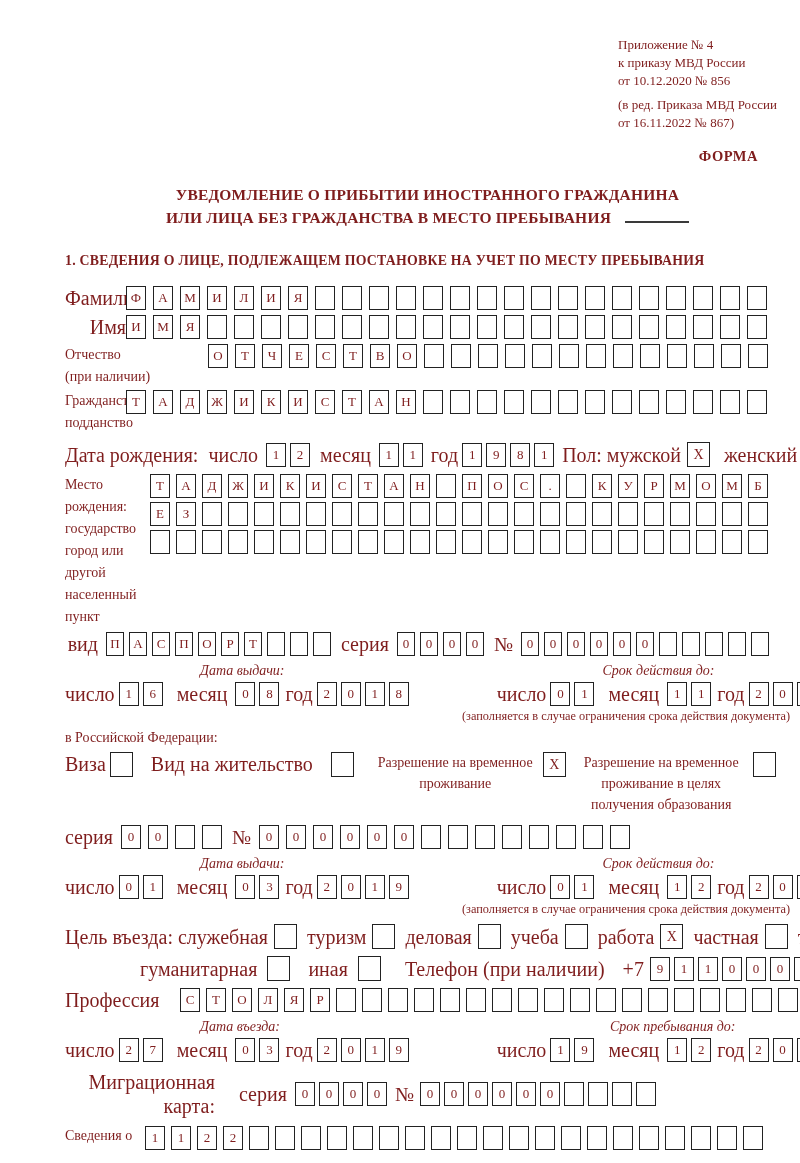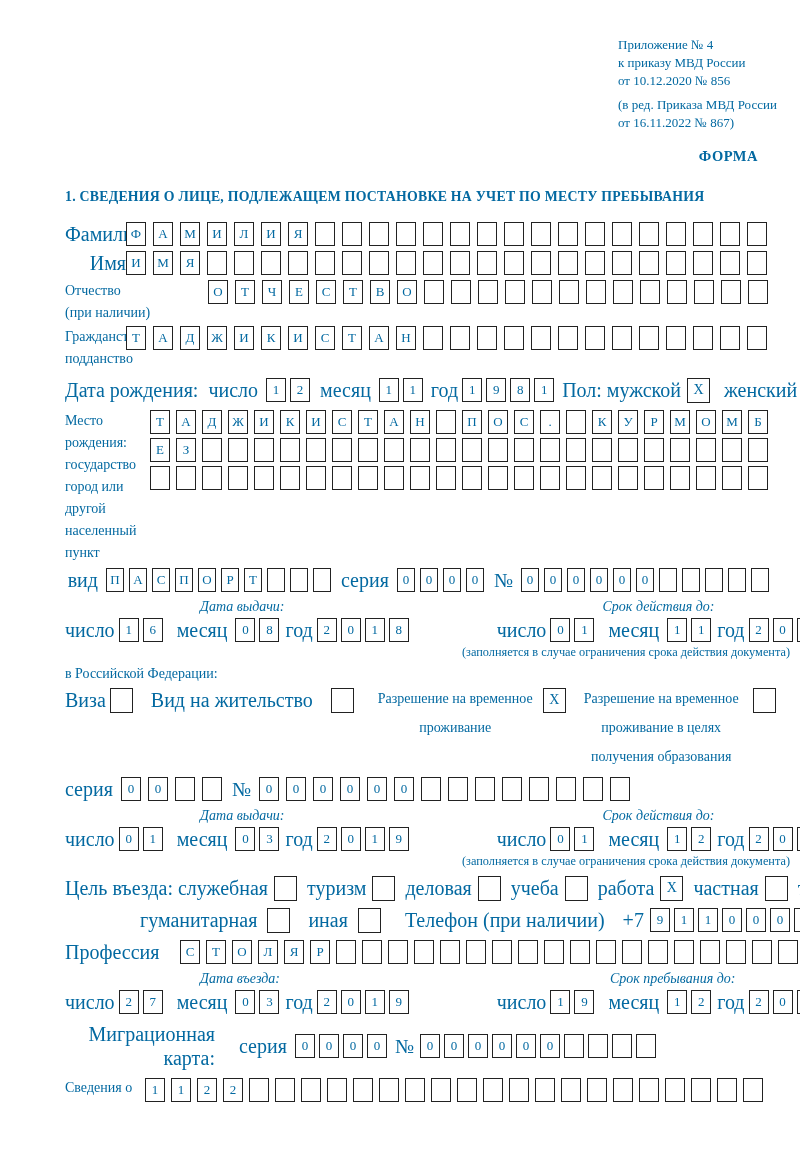--- a/index.html
+++ b/index.html
@@ -1,18 +1,18 @@
 <!DOCTYPE html>
 <html><head>
 <meta charset="utf-8">
 <style>
   html,body{margin:0;padding:0;background:#e8e8e8;}
   .page{width:800px;height:1163px;background:#fff;box-sizing:border-box;
         padding:36px 10px 0 65px;position:relative;overflow:hidden;
-        font-family:"Liberation Serif","DejaVu Serif",serif;color:#0369a1;}
+        font-family:"Liberation Serif","DejaVu Serif",serif;color:#7f1d1d;}
   .hdr{margin-left:553px;font-size:13px;line-height:1.4;}
   .hdr .gap{margin-top:5px;}
   .forma{text-align:right;padding-right:32px;font-weight:bold;font-size:14.5px;margin-top:16px;letter-spacing:.5px;}
   .title{text-align:center;font-weight:bold;font-size:15.5px;line-height:1.5;margin-top:18px;letter-spacing:.2px;}
   .blank{display:inline-block;width:64px;height:14px;border-bottom:2.2px solid #3a3a3a;margin-left:14px;}
   .sec1{font-weight:bold;font-size:13.8px;margin-top:24px;letter-spacing:.25px;}
   .frow{display:flex;align-items:center;margin-top:5px;}
   .frow.top{align-items:flex-start;}
   .lbl{font-size:20px;line-height:24px;flex:none;text-align:right;}
   .cells{display:flex;gap:7px;flex:none;}
@@ -27,40 +27,44 @@
   .w61{width:61px;flex:none;} .w143{width:143px;flex:none;} .w85{width:85px;flex:none;}
   .w75{width:75px;flex:none;} .w72{width:72px;flex:none;} .w33{width:33px;flex:none;} .w150{width:150px;flex:none;}
   .ml4{margin-left:4px;} .ml6{margin-left:6px;} .ml8{margin-left:8px;} .ml10{margin-left:10px;}
   .ml14{margin-left:14px;} .ml18{margin-left:18px;} .ml24{margin-left:24px;} .ml90{margin-left:88px;}
   .center{text-align:center;font-weight:bold;font-size:13.5px;margin-top:6px;}
   .dh{display:flex;font-size:14px;margin-top:7px;font-style:italic;}
   .dh .dh1{margin-left:135px;}
   .dh .dh2{margin-left:318px;}
   .noteR{text-align:right;font-size:12.3px;margin-top:3px;padding-right:0px;}
   .intro{font-size:14px;margin-top:9px;}
-  .permit-col{display:flex;flex-direction:column;text-align:center;font-size:14px;line-height:21px;flex:none;gap:8px;}
+  .permit-col{display:flex;flex-direction:column;text-align:center;font-size:14px;line-height:21px;flex:none;}
   .labcol div{font-size:14px;line-height:22px;}
   .labcol.tight div{line-height:19px;}
   .cellrows .cells{margin-bottom:4px;}
 </style>
 </head>
 <body>
 
 <div class="page">
 
   <div class="hdr">
     <div>Приложение № 4</div>
     <div>к приказу МВД России</div>
     <div>от 10.12.2020 № 856</div>
     <div class="gap">(в ред. Приказа МВД России</div>
     <div>от 16.11.2022 № 867)</div>
   </div>
 
   <div class="forma">ФОРМА</div>
 
+  <div class="title">
+    <div>УВЕДОМЛЕНИЕ О ПРИБЫТИИ ИНОСТРАННОГО ГРАЖДАНИНА</div>
+    <div><span>ИЛИ ЛИЦА БЕЗ ГРАЖДАНСТВА В МЕСТО ПРЕБЫВАНИЯ</span><span class="blank"></span></div>
+  </div>
 
   <div class="sec1">1. СВЕДЕНИЯ О ЛИЦЕ, ПОДЛЕЖАЩЕМ ПОСТАНОВКЕ НА УЧЕТ ПО МЕСТУ ПРЕБЫВАНИЯ</div>
 
   <div class="frow" style="margin-top:17px;">
     <span class="lbl w61">Фамилия</span>
     <span class="cells">
         <span class="cell">Ф</span>
         <span class="cell">А</span>
         <span class="cell">М</span>
         <span class="cell">И</span>

